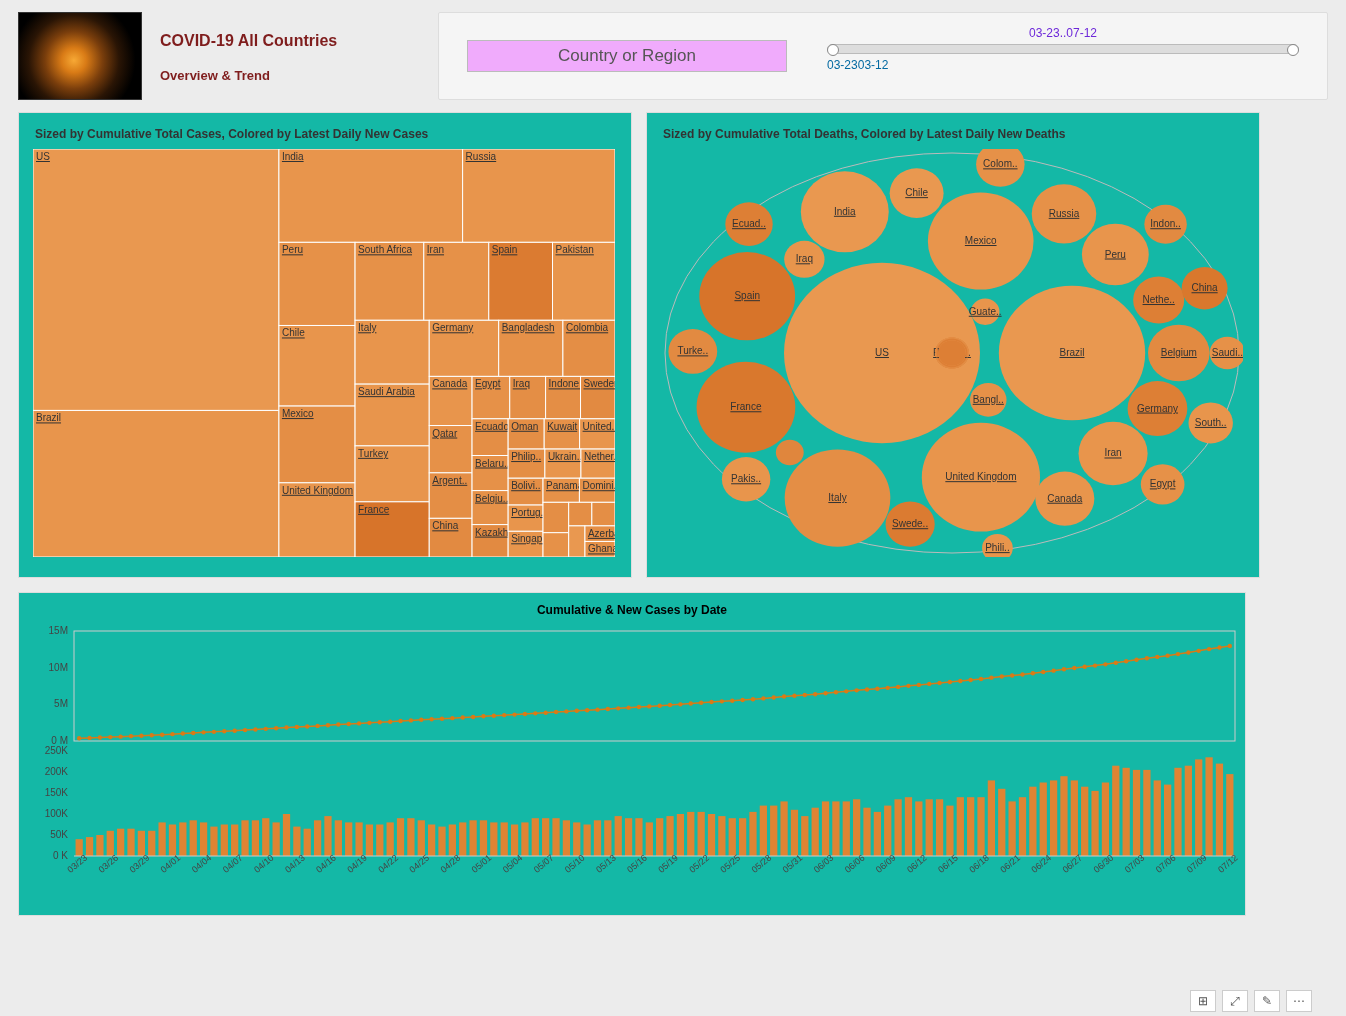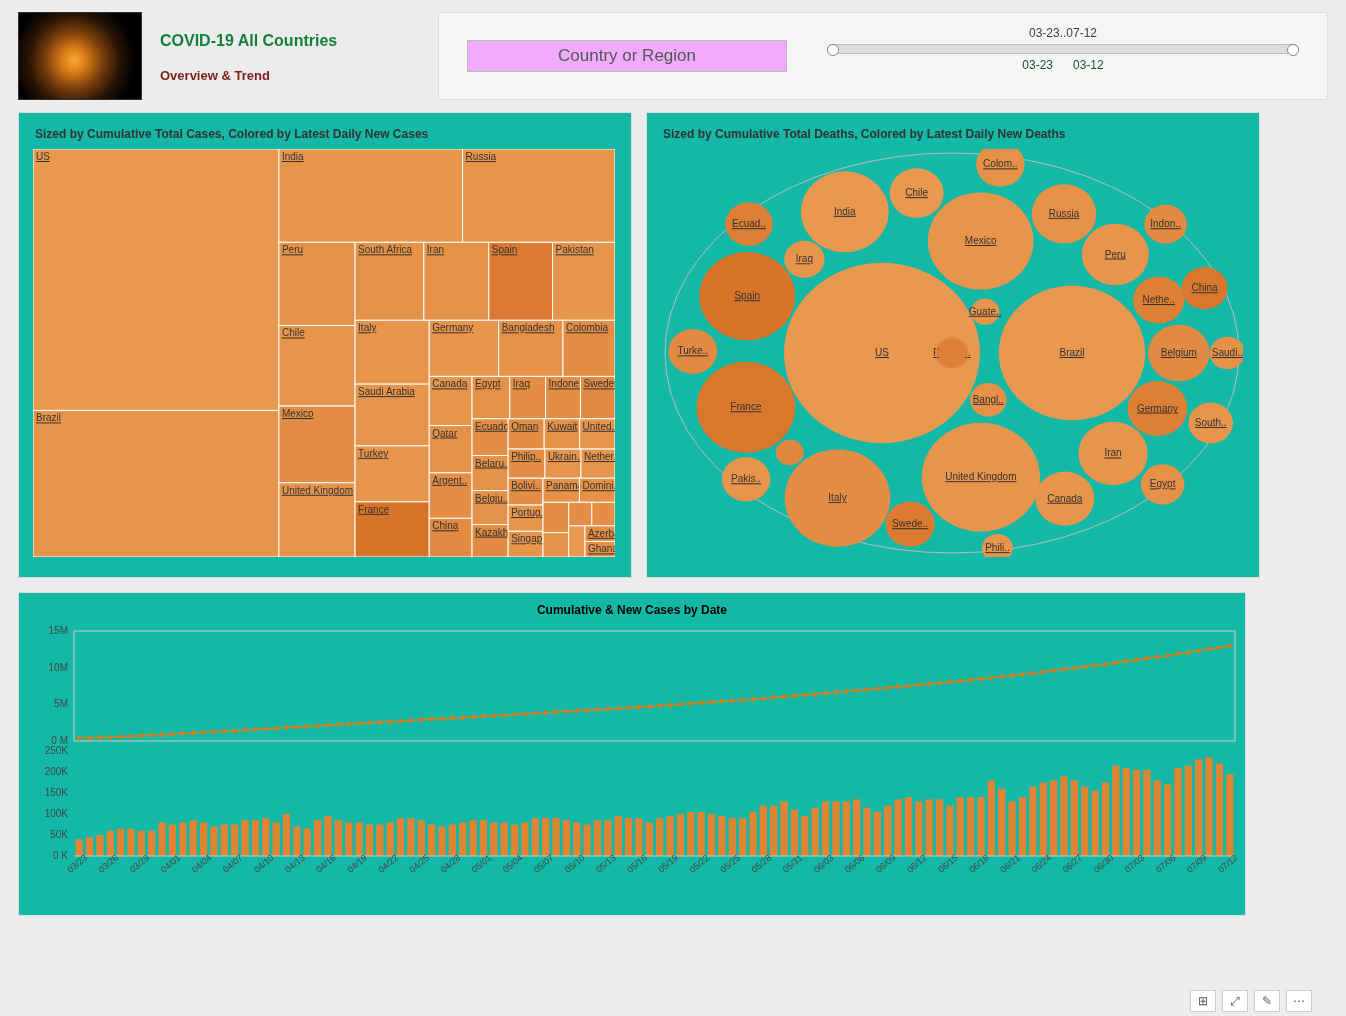--- a/index.html
+++ b/index.html
@@ -2,31 +2,31 @@
 <html><head>
 <meta charset="utf-8">
 <style>
 * { box-sizing: border-box; margin: 0; padding: 0; }
 body { font-family: Arial, Helvetica, sans-serif; background: #ececec; width: 1346px; height: 1016px; overflow: hidden; position: relative; }
 
 
 .header { display: flex; padding: 12px 18px; gap: 18px; }
 .logo-box { width: 124px; height: 88px; background: radial-gradient(circle at 45% 55%, #f7a935 0%, #d97b16 15%, #7a3e0c 35%, #2a1505 55%, #000 75%); border: 1px solid #333; }
 .title-block { flex: 0 0 260px; padding-top: 20px; }
-.title-block h1 { font-size: 16px; font-weight: bold; color: #15803d; margin-bottom: 18px; }
+.title-block h1 { font-size: 16px; font-weight: bold; color: #7f1d1d; margin-bottom: 18px; }
 .title-block h2 { font-size: 13px; font-weight: bold; color: #7f1d1d; }
 .filter-panel { flex: 1; background: #f5f5f5; border: 1px solid #ddd; border-radius: 2px; padding: 18px 28px; display: flex; align-items: center; gap: 40px; }
 .country-btn { width: 320px; height: 32px; border: 1px solid #bbb; background: #f0abfc; color: #555; font-size: 17px; cursor: pointer; }
 .slider-wrap { flex: 1; position: relative; padding-top: 4px; }
 .slider-track { height: 10px; background: #ddd; border: 1px solid #bbb; border-radius: 5px; position: relative; }
 .slider-track::before, .slider-track::after { content: ''; position: absolute; width: 10px; height: 10px; background: #fff; border: 1px solid #888; border-radius: 50%; top: -1px; }
 .slider-track::before { left: -1px; }
 .slider-track::after { right: -1px; }
-.slider-label-top { position: absolute; top: -14px; left: 50%; transform: translateX(-50%); font-size: 12px; color: #404040; }
-.slider-labels { display: flex; justify-content: center; font-size: 12px; color: #14532d; margin-top: 4px; gap: 20px; }
+.slider-label-top { position: absolute; top: -14px; left: 50%; transform: translateX(-50%); font-size: 12px; color: #6d28d9; }
+.slider-labels { display: flex; justify-content: flex-start; font-size: 12px; color: #0369a1; margin-top: 4px; }
 
 
 .row1 { display: flex; gap: 14px; padding: 0 18px; }
 .panel { background: #14b8a6; border: 1px solid #ddd; }
 .panel-title { font-size: 12px; font-weight: bold; color: #333; padding: 14px 16px 8px; }
 .treemap-panel { width: 614px; height: 466px; }
 .bubble-panel { width: 614px; height: 466px; position: relative; }
 .row2 { padding: 14px 18px 0; }
 .timechart-panel { width: 1228px; height: 324px; position: relative; }
 .timechart-title { text-align: center; font-size: 12px; font-weight: bold; padding: 10px 0 4px; }

